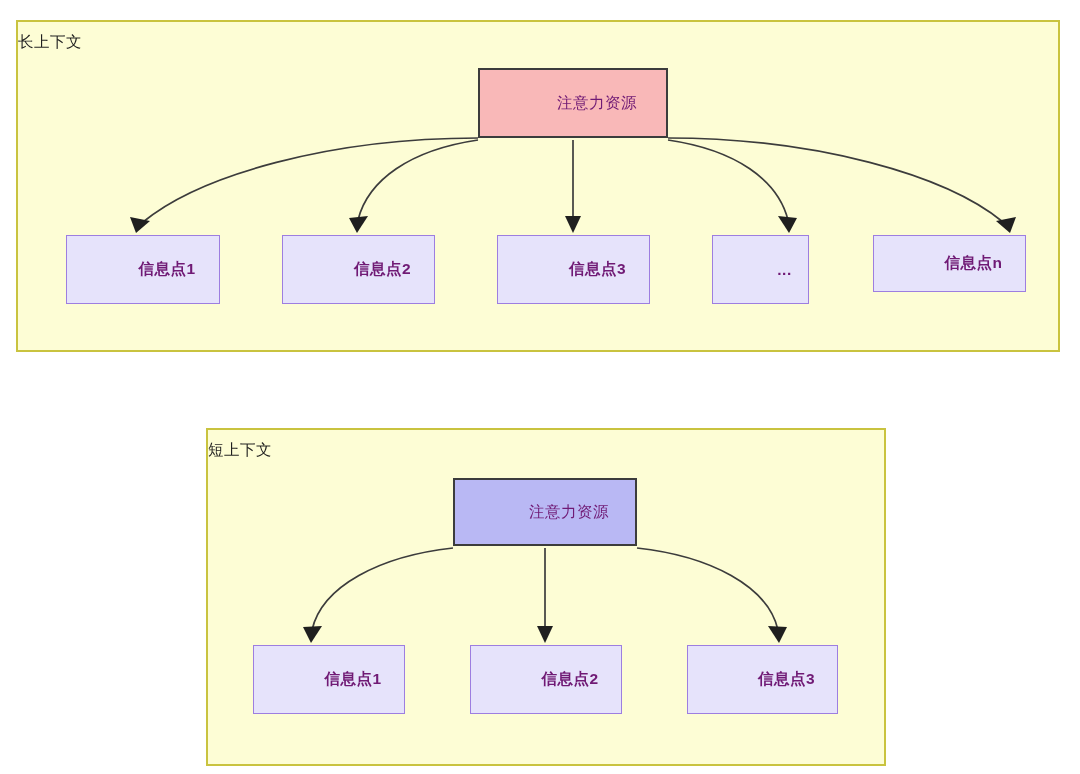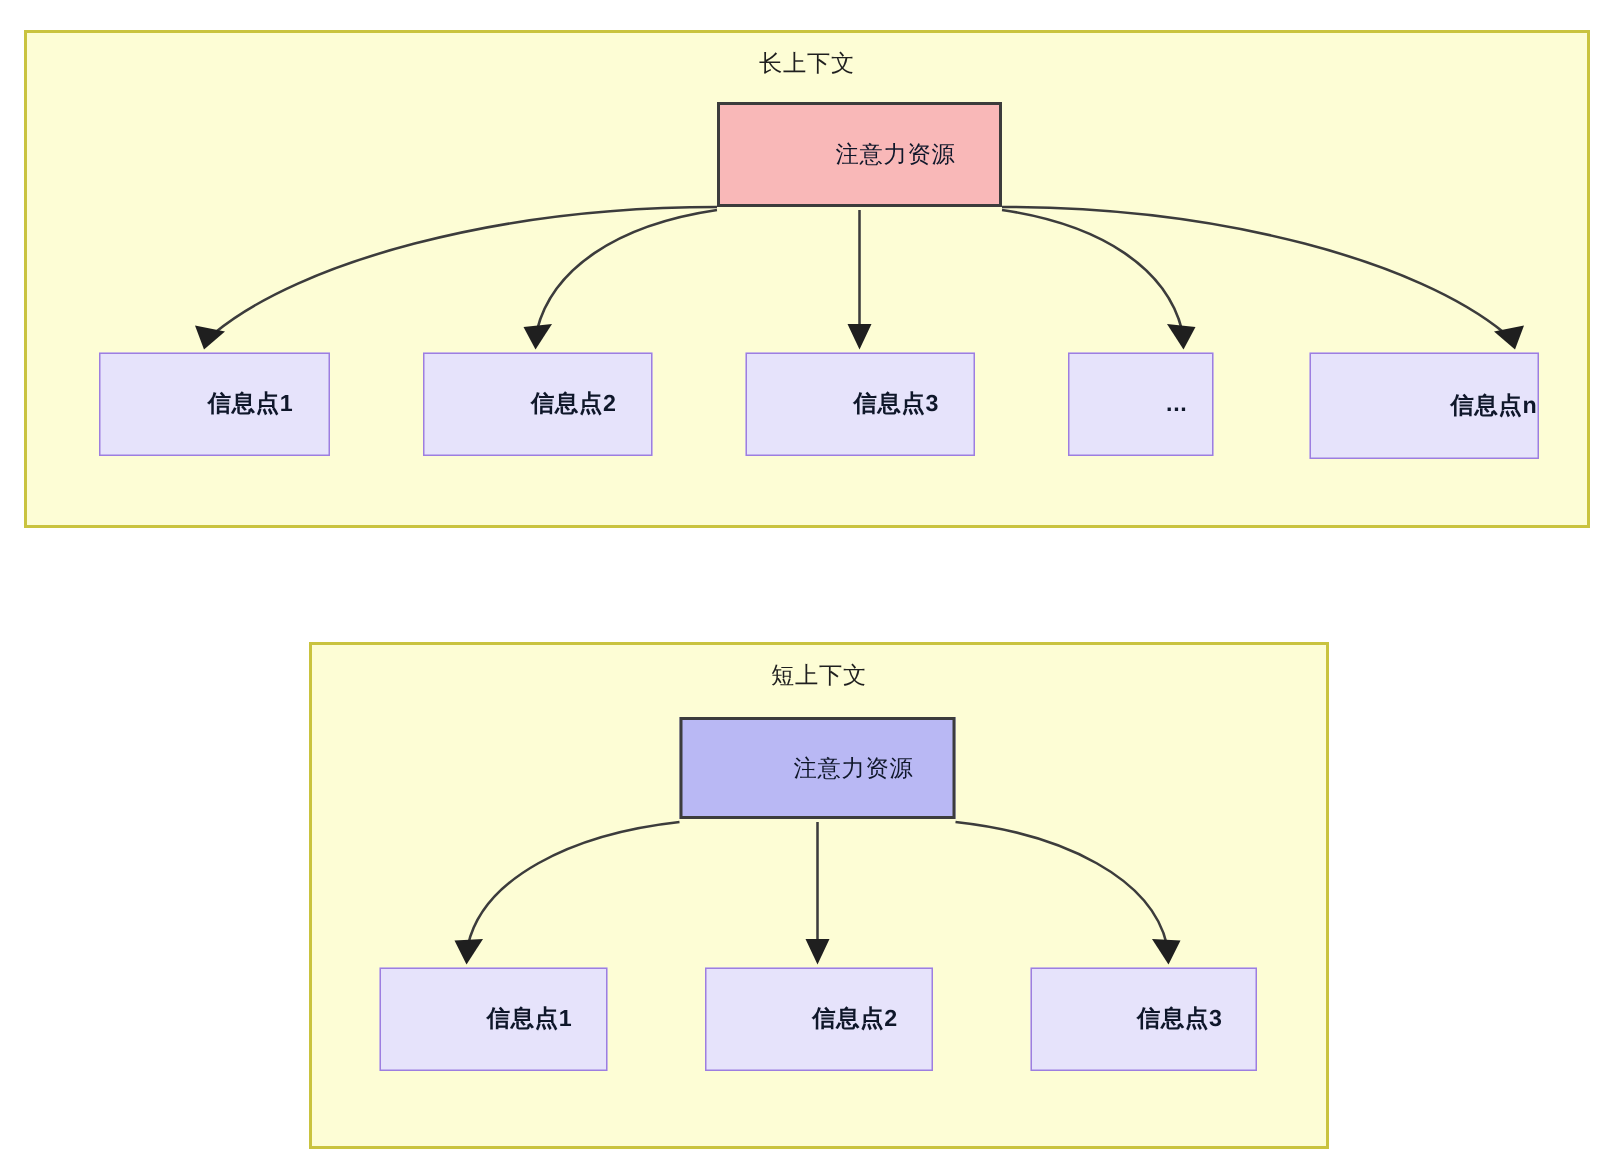--- a/index.html
+++ b/index.html
@@ -28,35 +28,35 @@
   }
   #panel-short {
     left: 206px;
     top: 428px;
     width: 680px;
     height: 338px;
   }
   .panel-title {
     position: absolute;
     width: 100%;
-    text-align: center;
+    text-align: left;
     top: 10px;
     left: 0;
     font-size: 15.5px;
     color: #1f1f1f;
     letter-spacing: 0.5px;
   }
   .node {
     position: absolute;
     box-sizing: border-box;
     display: flex;
     align-items: center;
     justify-content: center;
     font-size: 15.5px;
-    color: #0f172a;
+    color: #701a75;
     letter-spacing: 0.5px;
     padding-left: 48px;
   }
   .node.attention-long {
     background: #f9b8b8;
     border: 2.5px solid #3c3c3c;
   }
   .node.attention-short {
     background: #b9b8f4;
     border: 2.5px solid #3c3c3c;
@@ -100,21 +100,21 @@
 </div>
 <div class="node info" style="left:282px; top:235px; width:153px; height:69px;">
   <span>信息点2</span>
 </div>
 <div class="node info" style="left:497px; top:235px; width:153px; height:69px;">
   <span>信息点3</span>
 </div>
 <div class="node info" style="left:712px; top:235px; width:97px; height:69px;">
   <span>...</span>
 </div>
-<div class="node info" style="left:873px; top:235px; width:153px; height:71px;justify-content:flex-end;">
+<div class="node info" style="left:873px; top:235px; width:153px; height:57px;">
   <span>信息点n</span>
 </div>
 
 <div class="panel" id="panel-short">
   <div class="panel-title">短上下文</div>
 </div>
 
 <div class="node attention-short" style="left:453px; top:478px; width:184px; height:68px;">
   <span>注意力资源</span>
 </div>

